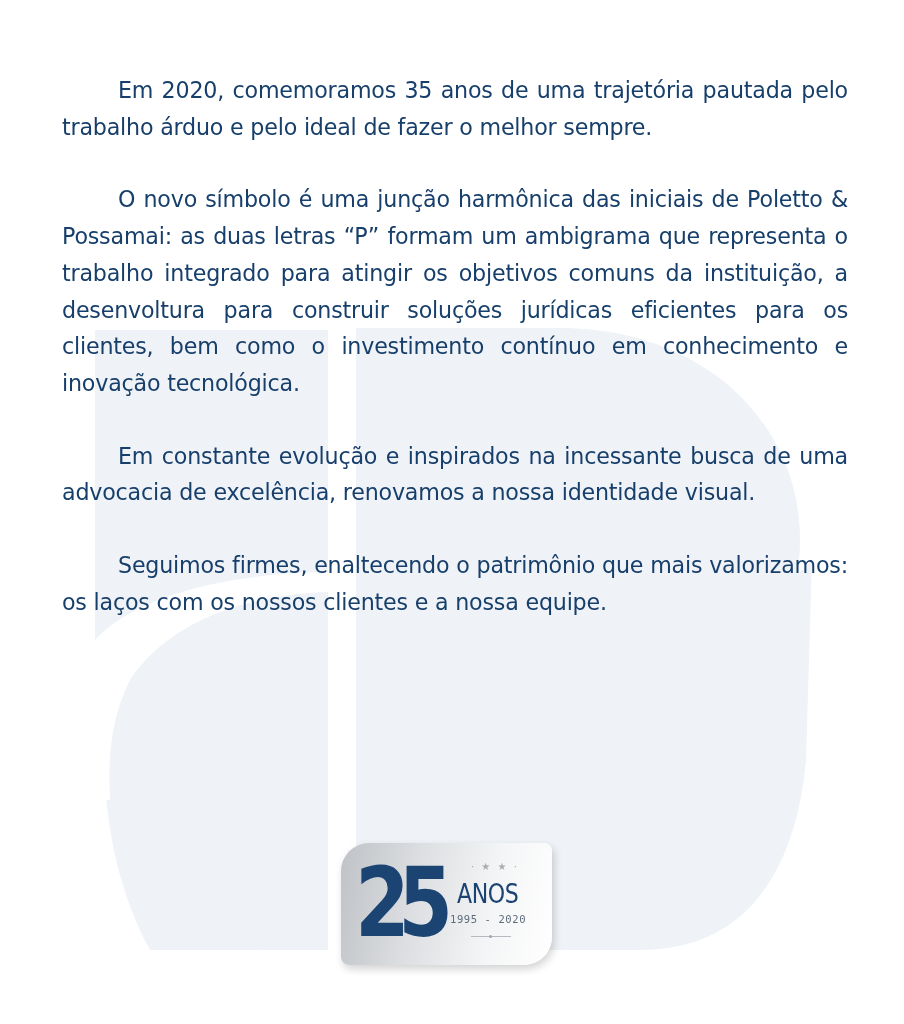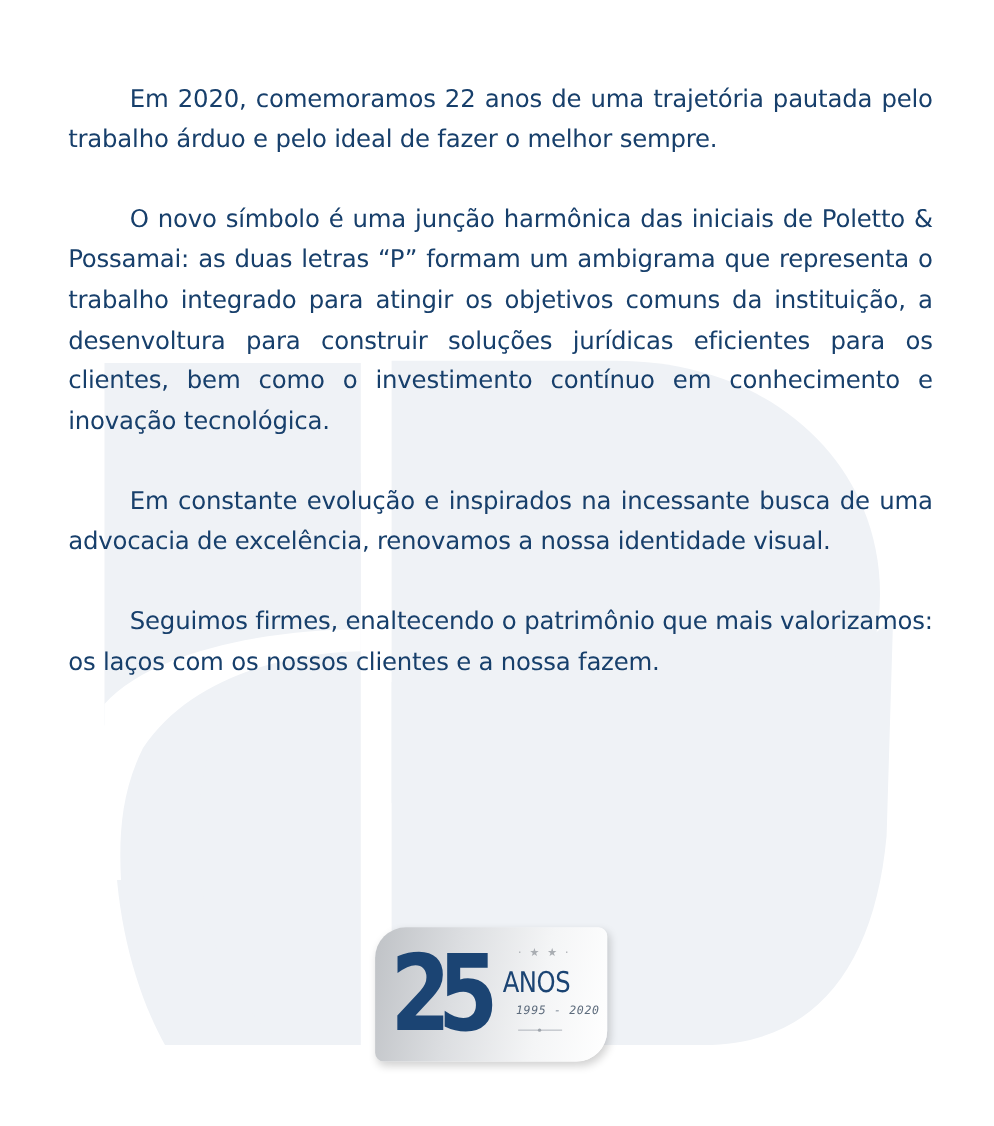--- a/index.html
+++ b/index.html
@@ -71,27 +71,26 @@
     top: 36px;
     font-family: "DejaVu Sans", sans-serif;
     font-size: 26px;
     color: #1b4473;
     transform: scaleX(0.85);
     transform-origin: left top;
     letter-spacing: -0.5px;
   }
   .logo-years {
     position: absolute;
-    left: 128px;
+    left: 109px;
     top: 70px;
     font-family: "DejaVu Sans Mono", monospace;
     font-size: 10.5px;
     color: #5d6b7c;
     letter-spacing: 0.6px;
-    font-style: italic;
   }
   .logo-stars {
     position: absolute;
     left: 130px;
     top: 18px;
     font-size: 10px;
     color: #a9adb2;
     letter-spacing: 2px;
   }
   .logo-divider {
@@ -121,24 +120,24 @@
 
   <path d="M 356 328 L 560 328 C 700 328 800 420 800 540 C 800 660 700 730 560 730 L 356 730 Z" fill="#eff2f6"></path>
   <path d="M 356 560 L 356 950 L 640 950 C 740 950 795 880 806 760 L 812 560 C 760 620 660 620 560 620 L 356 620 Z" fill="#eff2f6"></path>
 
   <path d="M 95 330 L 328 330 L 328 560 C 220 560 120 600 95 660 Z" fill="#eff2f6"></path>
 
   <path d="M 95 640 C 140 590 250 572 328 572 L 328 592 C 250 594 170 620 130 680 C 110 720 108 760 110 800 L 95 800 Z" fill="#ffffff"></path>
 </svg>
 
 <div class="content">
-  <p class="para">Em 2020, comemoramos 22 anos de uma trajetória pautada pelo trabalho árduo e pelo ideal de fazer o melhor sempre.</p>
+  <p class="para">Em 2020, comemoramos 35 anos de uma trajetória pautada pelo trabalho árduo e pelo ideal de fazer o melhor sempre.</p>
   <p class="para">O novo símbolo é uma junção harmônica das iniciais de Poletto &amp; Possamai: as duas letras “P” formam um ambigrama que representa o trabalho integrado para atingir os objetivos comuns da instituição, a desenvoltura para construir soluções jurídicas eficientes para os clientes, bem como o investimento contínuo em conhecimento e inovação tecnológica.</p>
   <p class="para">Em constante evolução e inspirados na incessante busca de uma advocacia de excelência, renovamos a nossa identidade visual.</p>
-  <p class="para">Seguimos firmes, enaltecendo o patrimônio que mais valorizamos: os laços com os nossos clientes e a nossa fazem.</p>
+  <p class="para">Seguimos firmes, enaltecendo o patrimônio que mais valorizamos: os laços com os nossos clientes e a nossa equipe.</p>
 </div>
 
 <div class="logo">
   <div class="logo-card"></div>
   <div class="logo-25">25</div>
   <div class="logo-stars">· ★ ★ ·</div>
   <div class="logo-anos">ANOS</div>
   <div class="logo-years">1995 - 2020</div>
   <div class="logo-divider"></div>
 </div>

